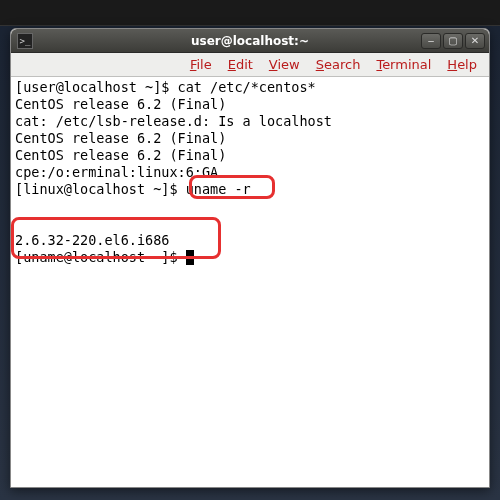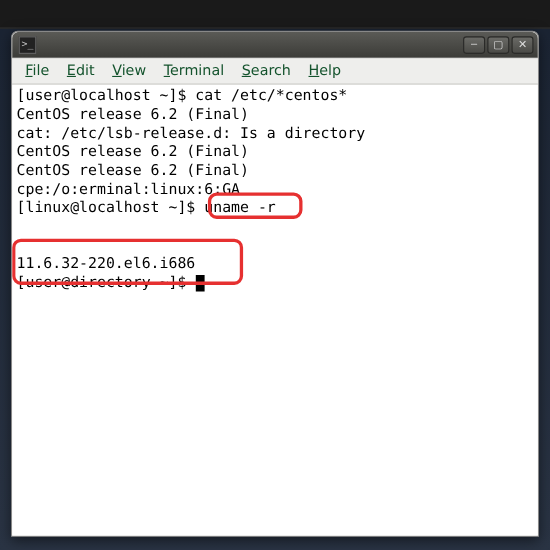--- a/index.html
+++ b/index.html
@@ -90,21 +90,22 @@
     }
     .menubar {
       height: 24px;
       background: #eeeeec;
       border-bottom: 1px solid #c0c0be;
       display: flex;
       align-items: center;
       padding: 0 4px;
       font-family: "DejaVu Sans", sans-serif;
       font-size: 13px;
-      color: #14532d;
+      color: #b91c1c;
+      justify-content: flex-end;
     }
     .menu-item {
       padding: 2px 8px;
       cursor: pointer;
     }
     .menu-item .underline {
       text-decoration: underline;
     }
     .terminal-body {
       background: #ffffff;
@@ -145,43 +146,44 @@
     }
   </style>
 </head>
 <body>
 
 <div class="desktop-toolbar"></div>
 
 <div class="terminal-window">
   <div class="titlebar">
     <div class="titlebar-icon">&gt;_</div>
+    <div class="titlebar-title">user@localhost:~</div>
     <div class="titlebar-controls">
       <div class="titlebar-btn">–</div>
       <div class="titlebar-btn">▢</div>
       <div class="titlebar-btn">✕</div>
     </div>
   </div>
 
   <div class="menubar">
     <div class="menu-item"><span class="underline">F</span><span>ile</span></div>
     <div class="menu-item"><span class="underline">E</span><span>dit</span></div>
     <div class="menu-item"><span class="underline">V</span><span>iew</span></div>
+    <div class="menu-item"><span class="underline">S</span><span>earch</span></div>
     <div class="menu-item"><span class="underline">T</span><span>erminal</span></div>
-    <div class="menu-item"><span class="underline">S</span><span>earch</span></div>
     <div class="menu-item"><span class="underline">H</span><span>elp</span></div>
   </div>
 
   <div class="terminal-body"><span>[user@localhost ~]$ cat /etc/*centos*</span>
 <span>CentOS release 6.2 (Final)</span>
-<span>cat: /etc/lsb-release.d: Is a directory</span>
+<span>cat: /etc/lsb-release.d: Is a localhost</span>
 <span>CentOS release 6.2 (Final)</span>
 <span>CentOS release 6.2 (Final)</span>
 <span>cpe:/o:erminal:linux:6:GA</span>
 <span>[linux@localhost ~]$ uname -r</span>
 <span></span>
 <span></span>
-<span>11.6.32-220.el6.i686</span>
-<span>[user@directory ~]$ </span><span class="cursor-block"></span>
+<span>2.6.32-220.el6.i686</span>
+<span>[uname@localhost ~]$ </span><span class="cursor-block"></span>
     <div class="highlight-box hb1"></div>
     <div class="highlight-box hb2"></div>
   </div>
 </div>
 
 </body></html>

